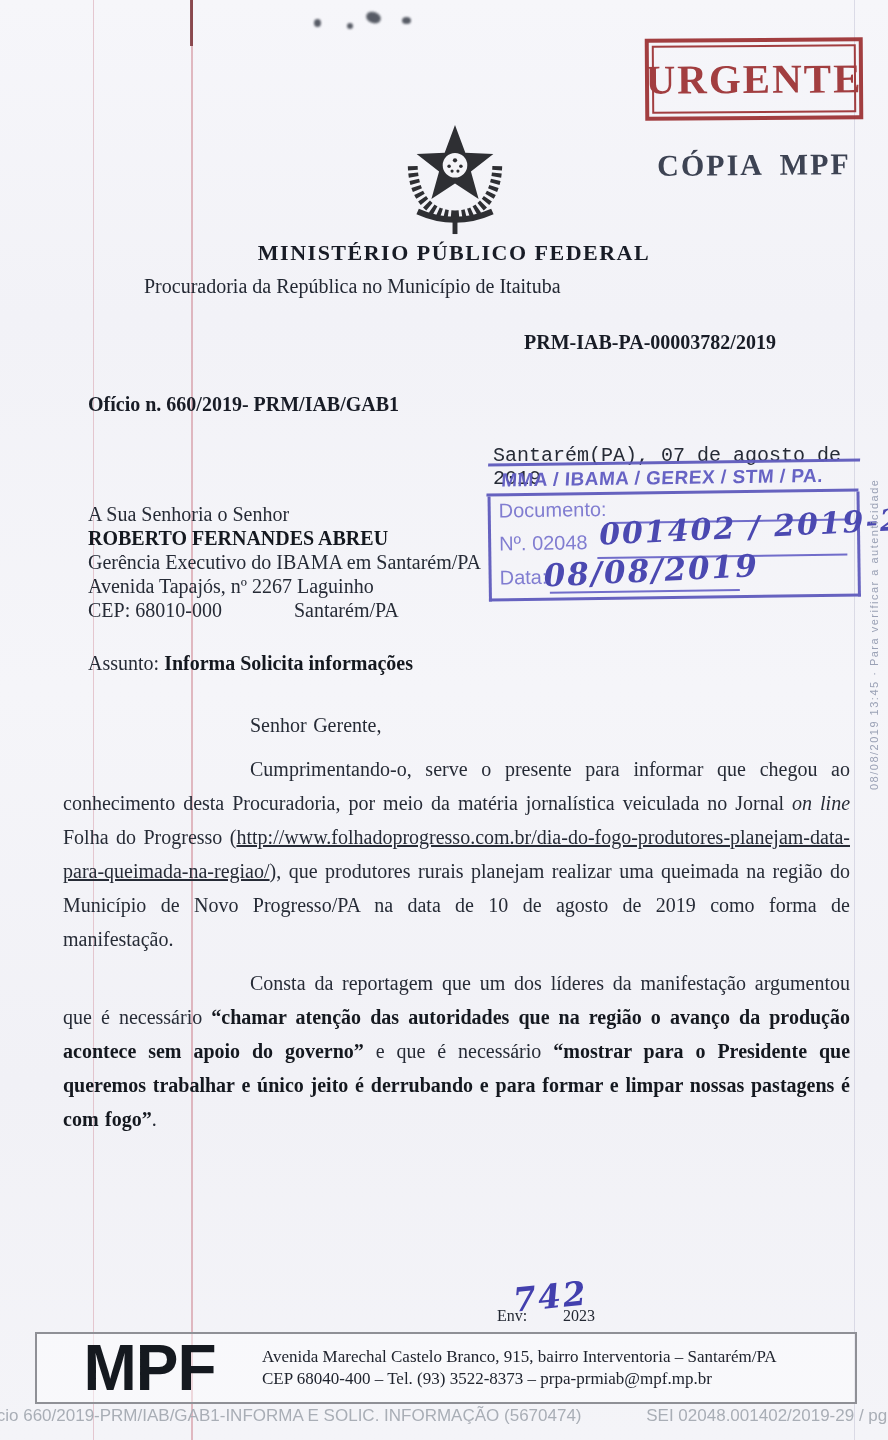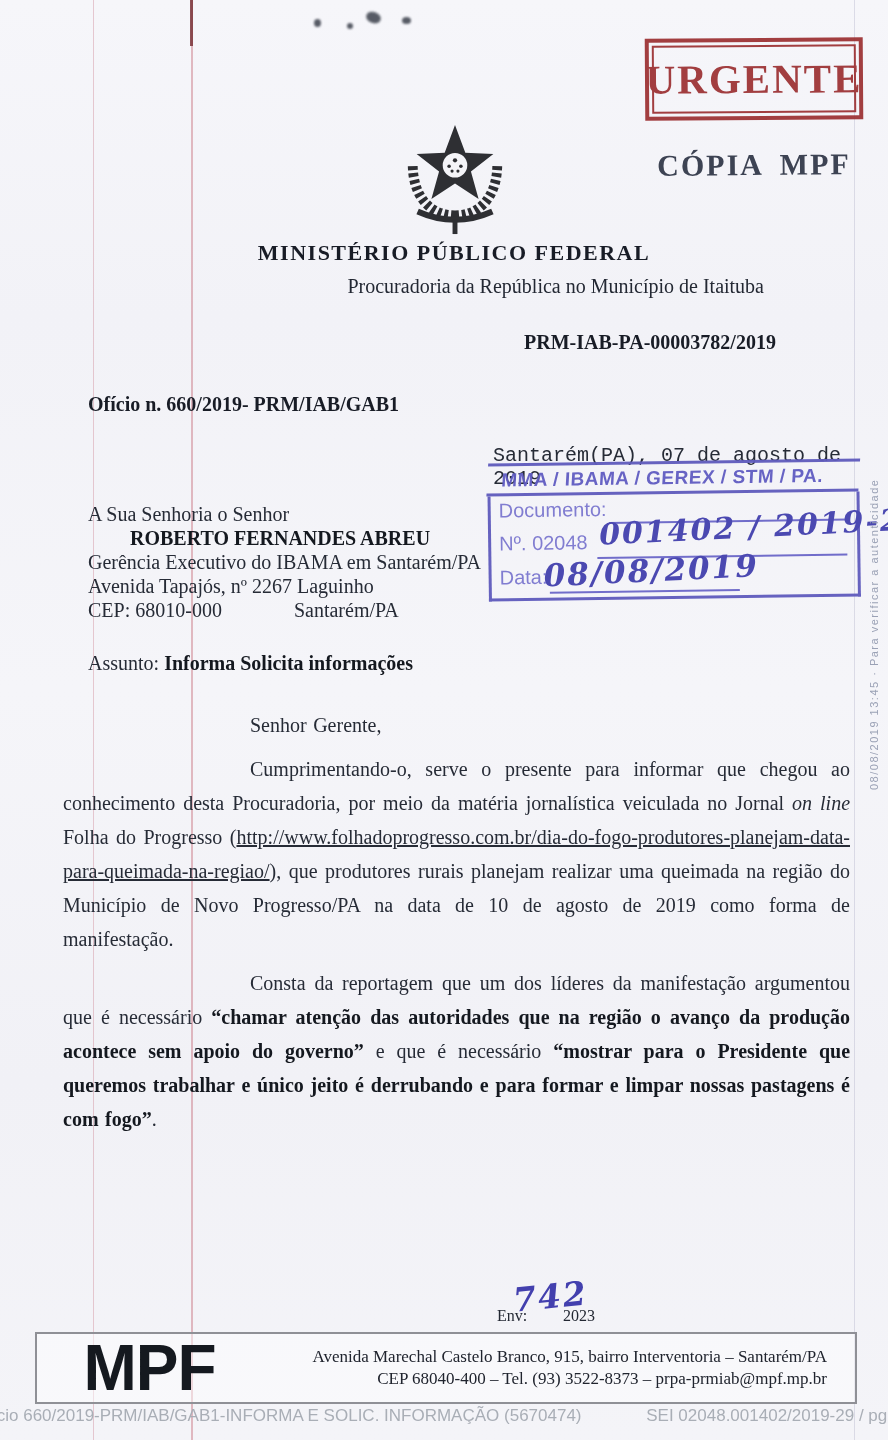--- a/index.html
+++ b/index.html
@@ -18,56 +18,56 @@
   .smudge{position:absolute;background:#3c414c;border-radius:50%;filter:blur(1px);opacity:.85;}
   
   .urgente{left:645px;top:38px;width:210px;height:74px;border:4px solid #9c3133;
     display:flex;align-items:center;justify-content:center;transform:rotate(-.4deg);opacity:.93;}
   .urgente .inner{position:absolute;inset:3px;border:2px solid #9c3133;}
   .urgente .txt{font-weight:bold;font-size:41px;letter-spacing:2px;color:#9c3133;}
   .copia{left:644px;top:148px;width:220px;text-align:center;font-weight:bold;font-size:30px;
     letter-spacing:2px;word-spacing:8px;color:#3d4353;transform:rotate(-.5deg);}
   
   .org-title{left:144px;top:240px;width:620px;text-align:center;font-weight:bold;font-size:22px;letter-spacing:1.5px;color:#181c26;}
-  .org-sub{left:144px;top:275px;width:620px;text-align:right;font-size:20px;color:#232833;}
+  .org-sub{left:144px;top:275px;width:620px;text-align:left;font-size:20px;color:#232833;}
   .ref{left:450px;top:331px;width:400px;text-align:center;font-weight:bold;font-size:20px;color:#181c26;}
   .oficio{left:88px;top:393px;font-weight:bold;font-size:20px;color:#181c26;}
   .pdate{left:493px;top:444px;font-size:20px;font-family:Liberation Mono, monospace;}
   
   .reg{left:488px;top:461px;width:372px;transform:rotate(-0.8deg);color:#6a66c8;opacity:.95;}
   .reg-header{border-top:3px solid #5f5bbd;border-bottom:3px solid #5f5bbd;padding:3px 6px 2px 14px;
     font-family:"Liberation Sans",sans-serif;font-weight:bold;font-size:19px;letter-spacing:.5px;
     color:#605cc2;transform:skewX(-4deg);white-space:nowrap;}
   .reg-box{position:relative;height:102px;border-left:3px solid #5f5bbd;border-right:3px solid #5f5bbd;
     border-bottom:3px solid #5f5bbd;font-family:"Liberation Sans",sans-serif;font-size:20px;color:#7b77cf;}
   .reg-box .lbl{position:absolute;left:8px;}
   .uline{position:absolute;border-bottom:2px solid #6a66c8;}
   .hand{font-family:"DejaVu Serif",serif;font-style:italic;font-weight:bold;color:#4340ae;
     letter-spacing:2px;white-space:nowrap;}
   
   .addr{left:88px;top:502px;font-size:20px;line-height:24px;}
-  .addr .bold{font-weight:bold;color:#14181f;margin-left:42px;}
+  .addr .bold{font-weight:bold;color:#14181f;}
   .gap{display:inline-block;width:72px;}
   .assunto{left:88px;top:652px;font-size:20px;}
   .assunto b{color:#14181f;}
   
   .bodytext{left:63px;top:708px;width:787px;font-size:20px;line-height:34px;text-align:justify;word-spacing:1.5px;}
   .bodytext p{margin:0 0 10px 0;text-indent:187px;}
   .seg-b{font-weight:bold;color:#14181f;}
   .seg-i{font-style:italic;}
   .seg-u{text-decoration:underline;}
   
   .env-lbl{left:497px;top:1307px;font-size:16px;color:#232833;}
   .env-year{left:563px;top:1307px;font-size:16px;color:#232833;}
   .env-hand{left:513px;top:1277px;font-size:33px;transform:rotate(-6deg);}
   .footer-box{left:35px;top:1332px;width:818px;height:68px;border:2px solid #8f9096;
     background:rgba(255,255,255,.45);display:flex;align-items:center;}
   .mpf-logo{width:225px;text-align:center;font-family:"Liberation Sans",sans-serif;font-weight:900;
     font-size:64px;letter-spacing:-1px;color:#15191f;line-height:1;}
-  .footer-addr{flex:1;text-align:right;font-size:17px;line-height:22px;color:#20242e;padding-right:28px;}
+  .footer-addr{flex:1;text-align:left;font-size:17px;line-height:22px;color:#20242e;padding-right:28px;}
   .bottom-left{left:-8px;top:1406px;font-family:"Liberation Sans",sans-serif;font-size:17px;color:#a9aeb6;white-space:nowrap;}
   .bottom-right{right:-4px;top:1406px;font-family:"Liberation Sans",sans-serif;font-size:17px;color:#a9aeb6;white-space:nowrap;}
   .side-note{left:868px;top:790px;width:520px;transform:rotate(-90deg);transform-origin:0 0;
     font-family:"Liberation Sans",sans-serif;font-size:11px;letter-spacing:1.5px;color:#9aa1b5;white-space:nowrap;}
 </style>
 </head>
 <body>
 
 <div class="page">
 

